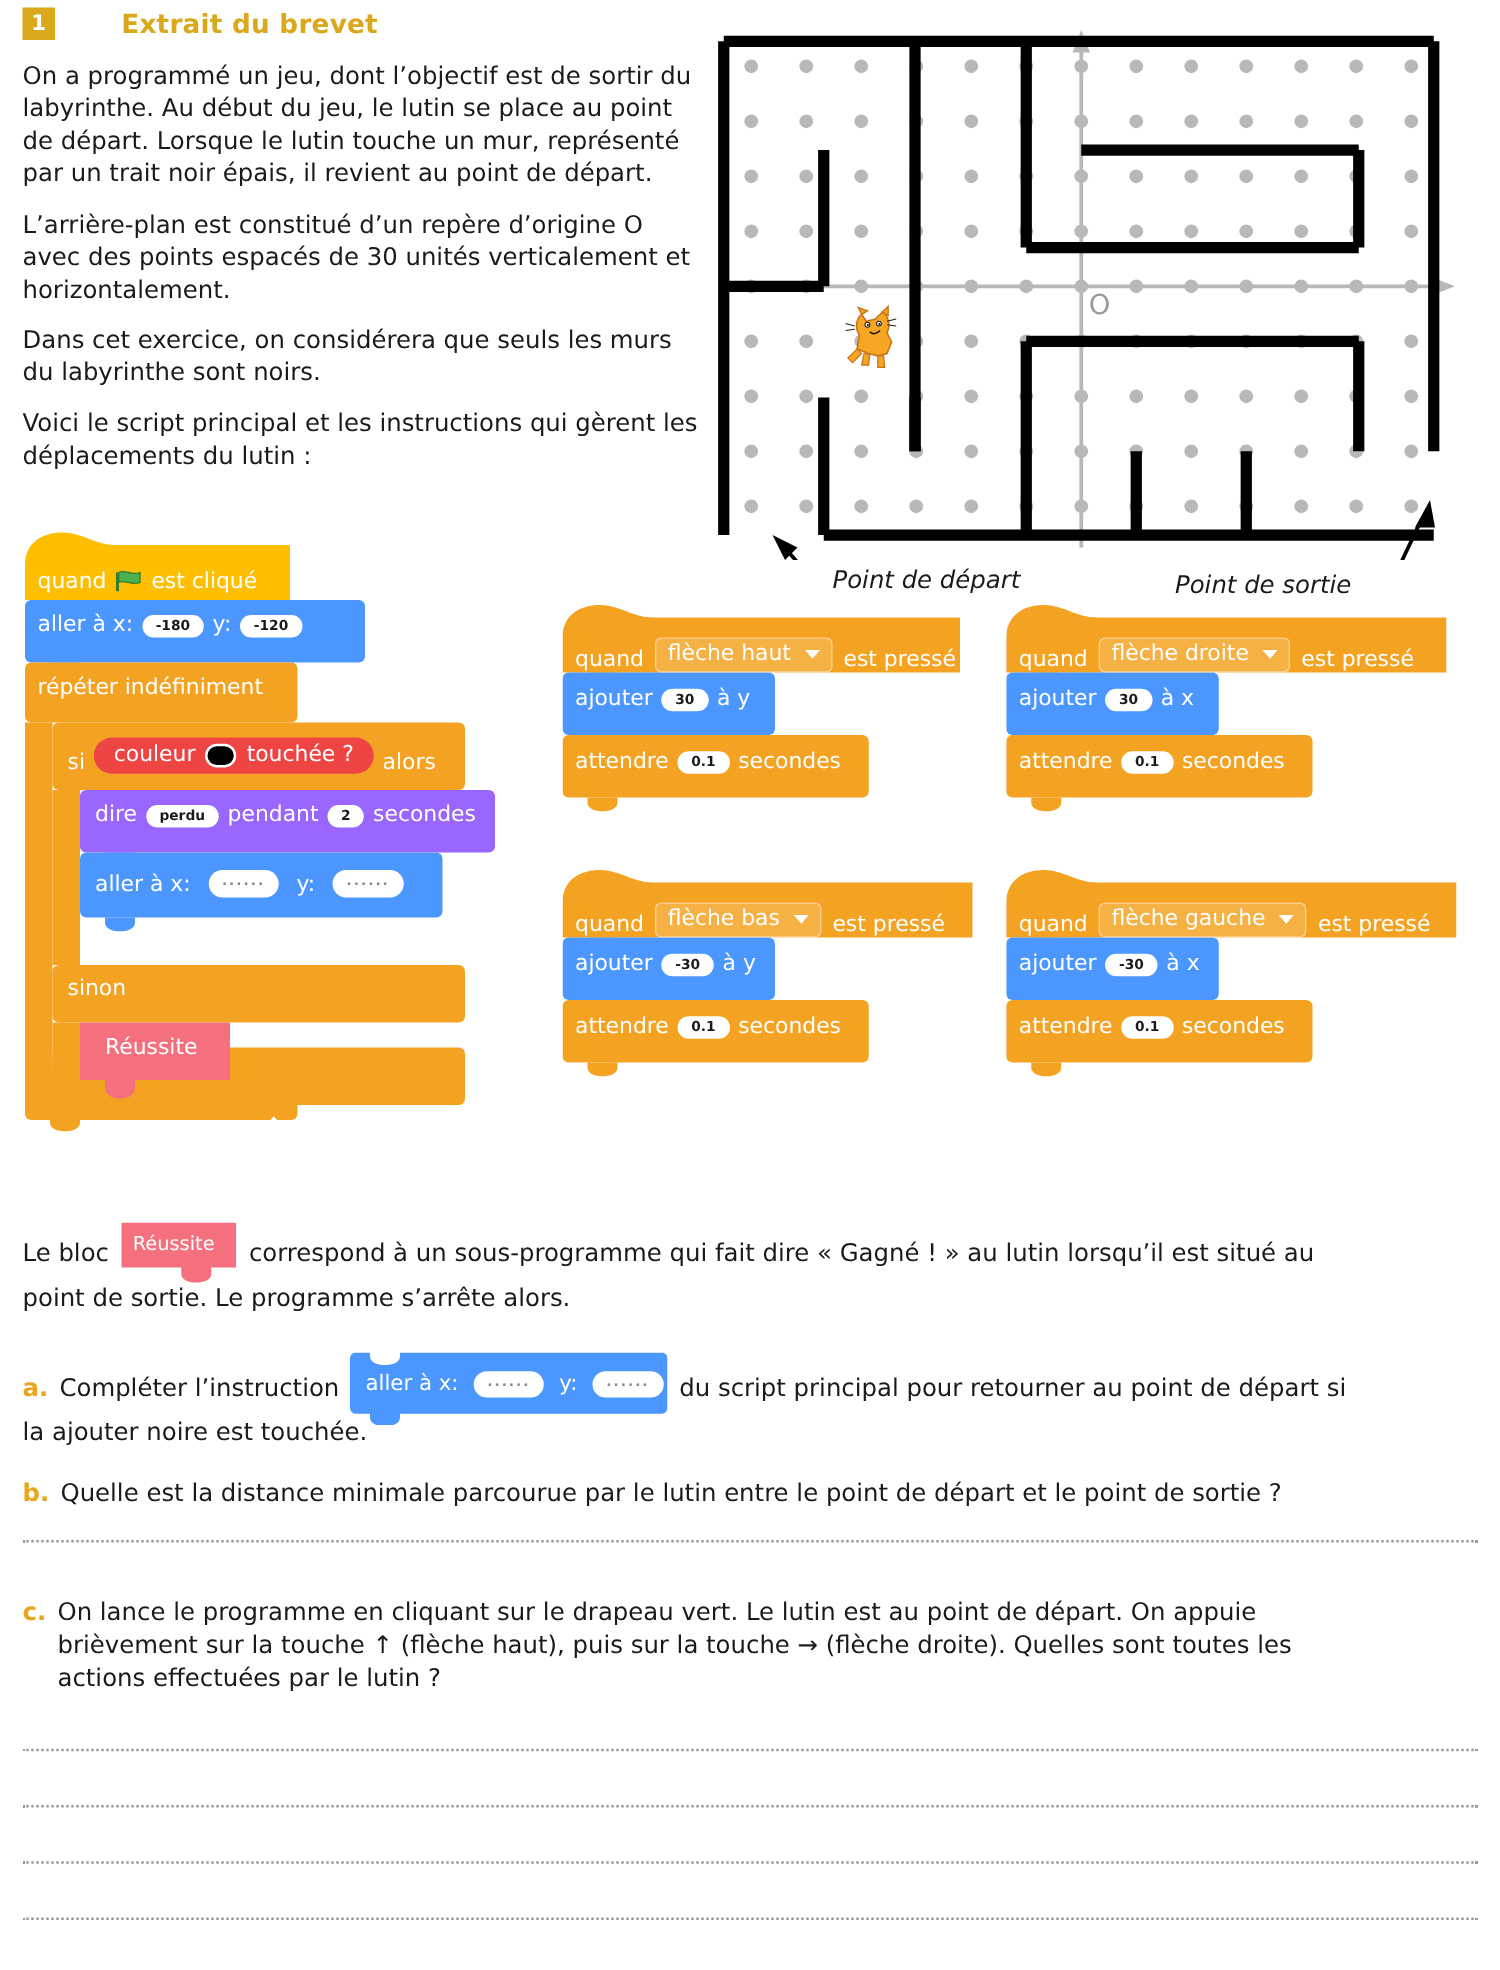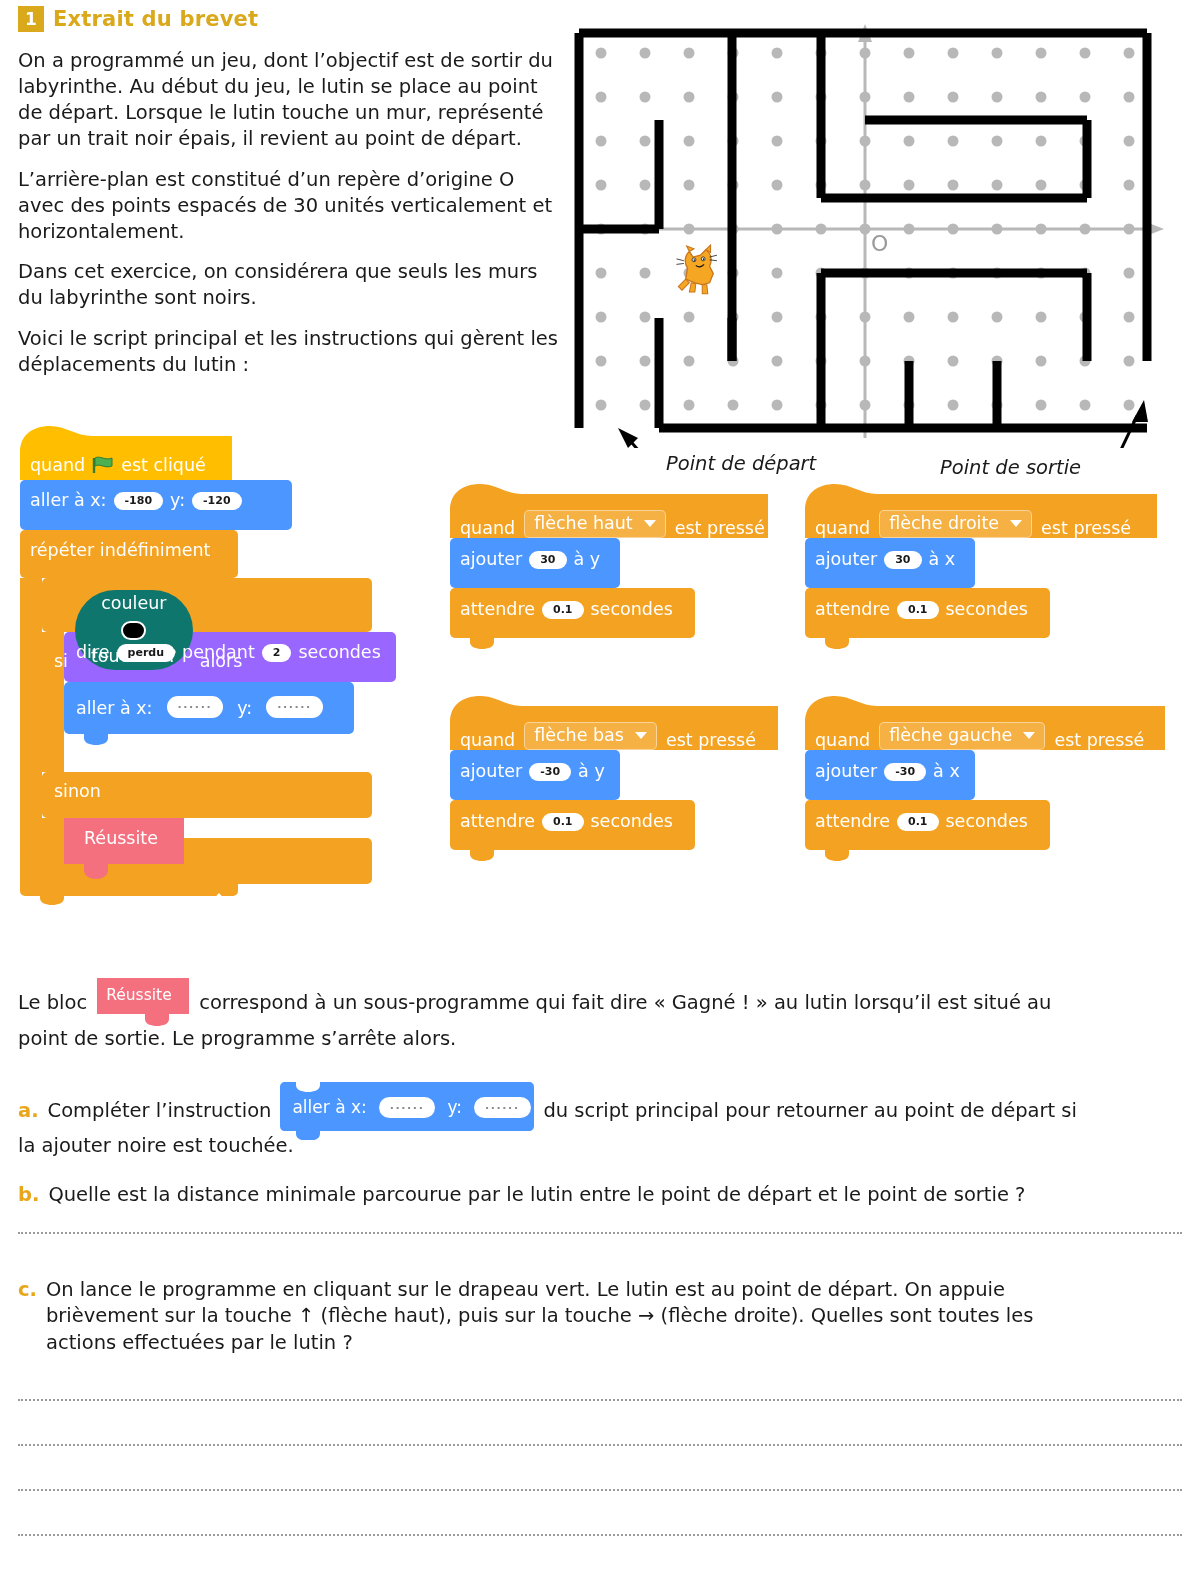--- a/index.html
+++ b/index.html
@@ -13,21 +13,21 @@
     overflow:hidden;
   }
 
   
   #header { position:absolute; left:18px; top:6px; display:flex; align-items:center; gap:9px; }
   #badge {
     width:26px; height:26px; background:#D9A81B; color:#ffffff;
     font-weight:bold; font-size:17px; display:flex; align-items:center;
     justify-content:center; line-height:1;
   }
-  #header-title { color:#D9A81B; font-weight:bold; font-size:21px; letter-spacing:.2px; }
+  #header-title { color:#D9A81B; font-weight:bold; font-size:21px; letter-spacing:.2px;margin-left:44px; }
 
   
   #intro { position:absolute; left:18px; top:48px; width:548px; }
   #intro p { margin:0 0 15px 0; font-size:19.5px; line-height:1.33; }
 
   
   #maze-figure { position:absolute; left:572px; top:8px; width:614px; height:470px; }
   #maze-svg { display:block; }
   .maze-caption { position:absolute; font-size:19.5px; color:#1a1a1a; white-space:nowrap;font-style:italic; }
   #caption-depart { left:94px; top:444px; }
@@ -321,21 +321,21 @@
     <span>y:</span>
     <span class="oval">-120</span>
   </div>
 
   <div class="blk" style="left:10px; top:118px; background:none; padding:0;">
     <span>répéter indéfiniment</span>
   </div>
 
   <div class="blk" style="left:34px; top:166px; background:none; padding:0;">
     <span>si</span>
-    <span style="display:inline-flex;align-items:center;gap:8px;background:#0f766e;border-radius:999px;padding:5px 16px;flex-direction:column;">
+    <span style="display:inline-flex;align-items:center;gap:8px;background:#ef4444;border-radius:999px;padding:5px 16px;">
       <span>couleur</span>
       <span class="colorswatch"></span>
       <span>touchée ?</span>
     </span>
     <span>alors</span>
   </div>
 
   <div class="blk" style="left:56px; top:220px; background:none; padding:0;">
     <span>dire</span>
     <span class="oval">perdu</span>

